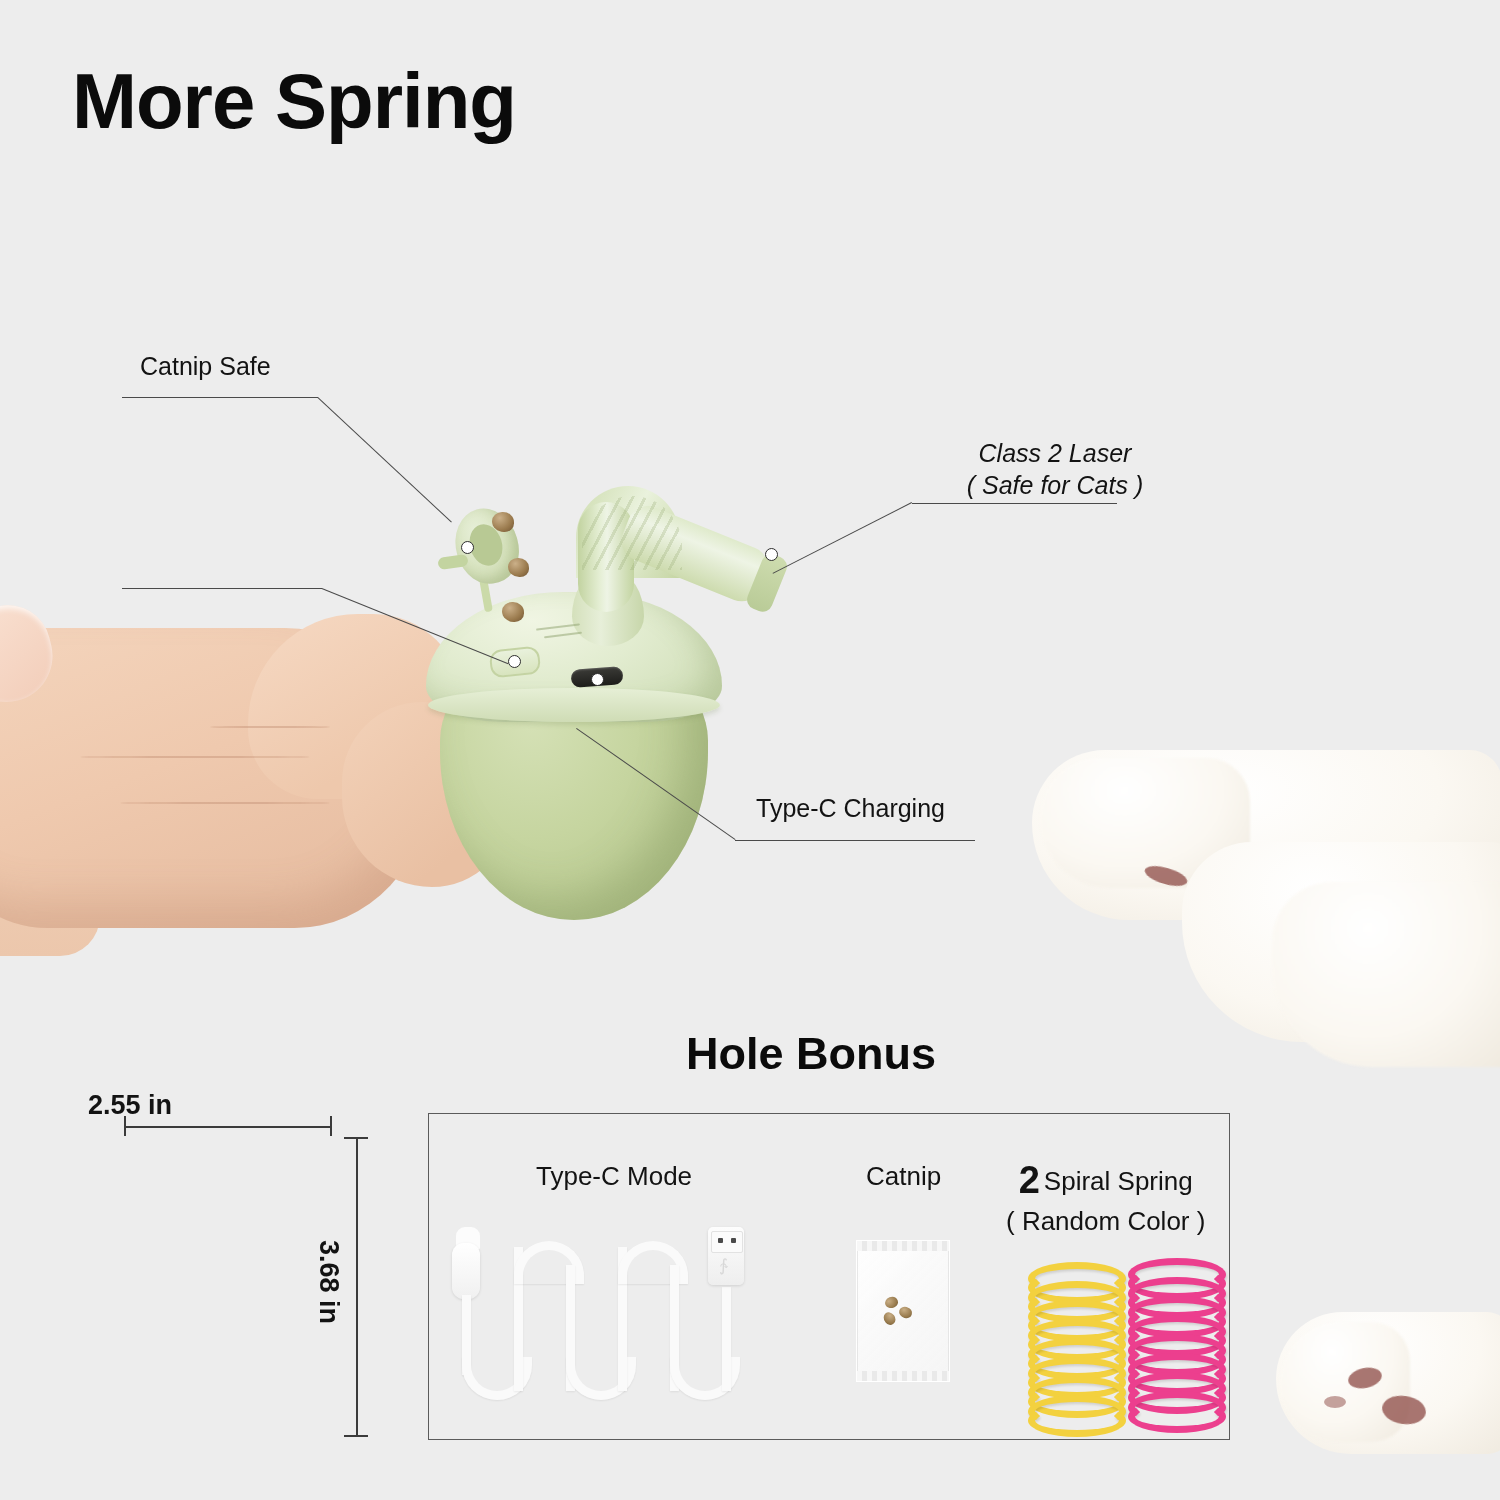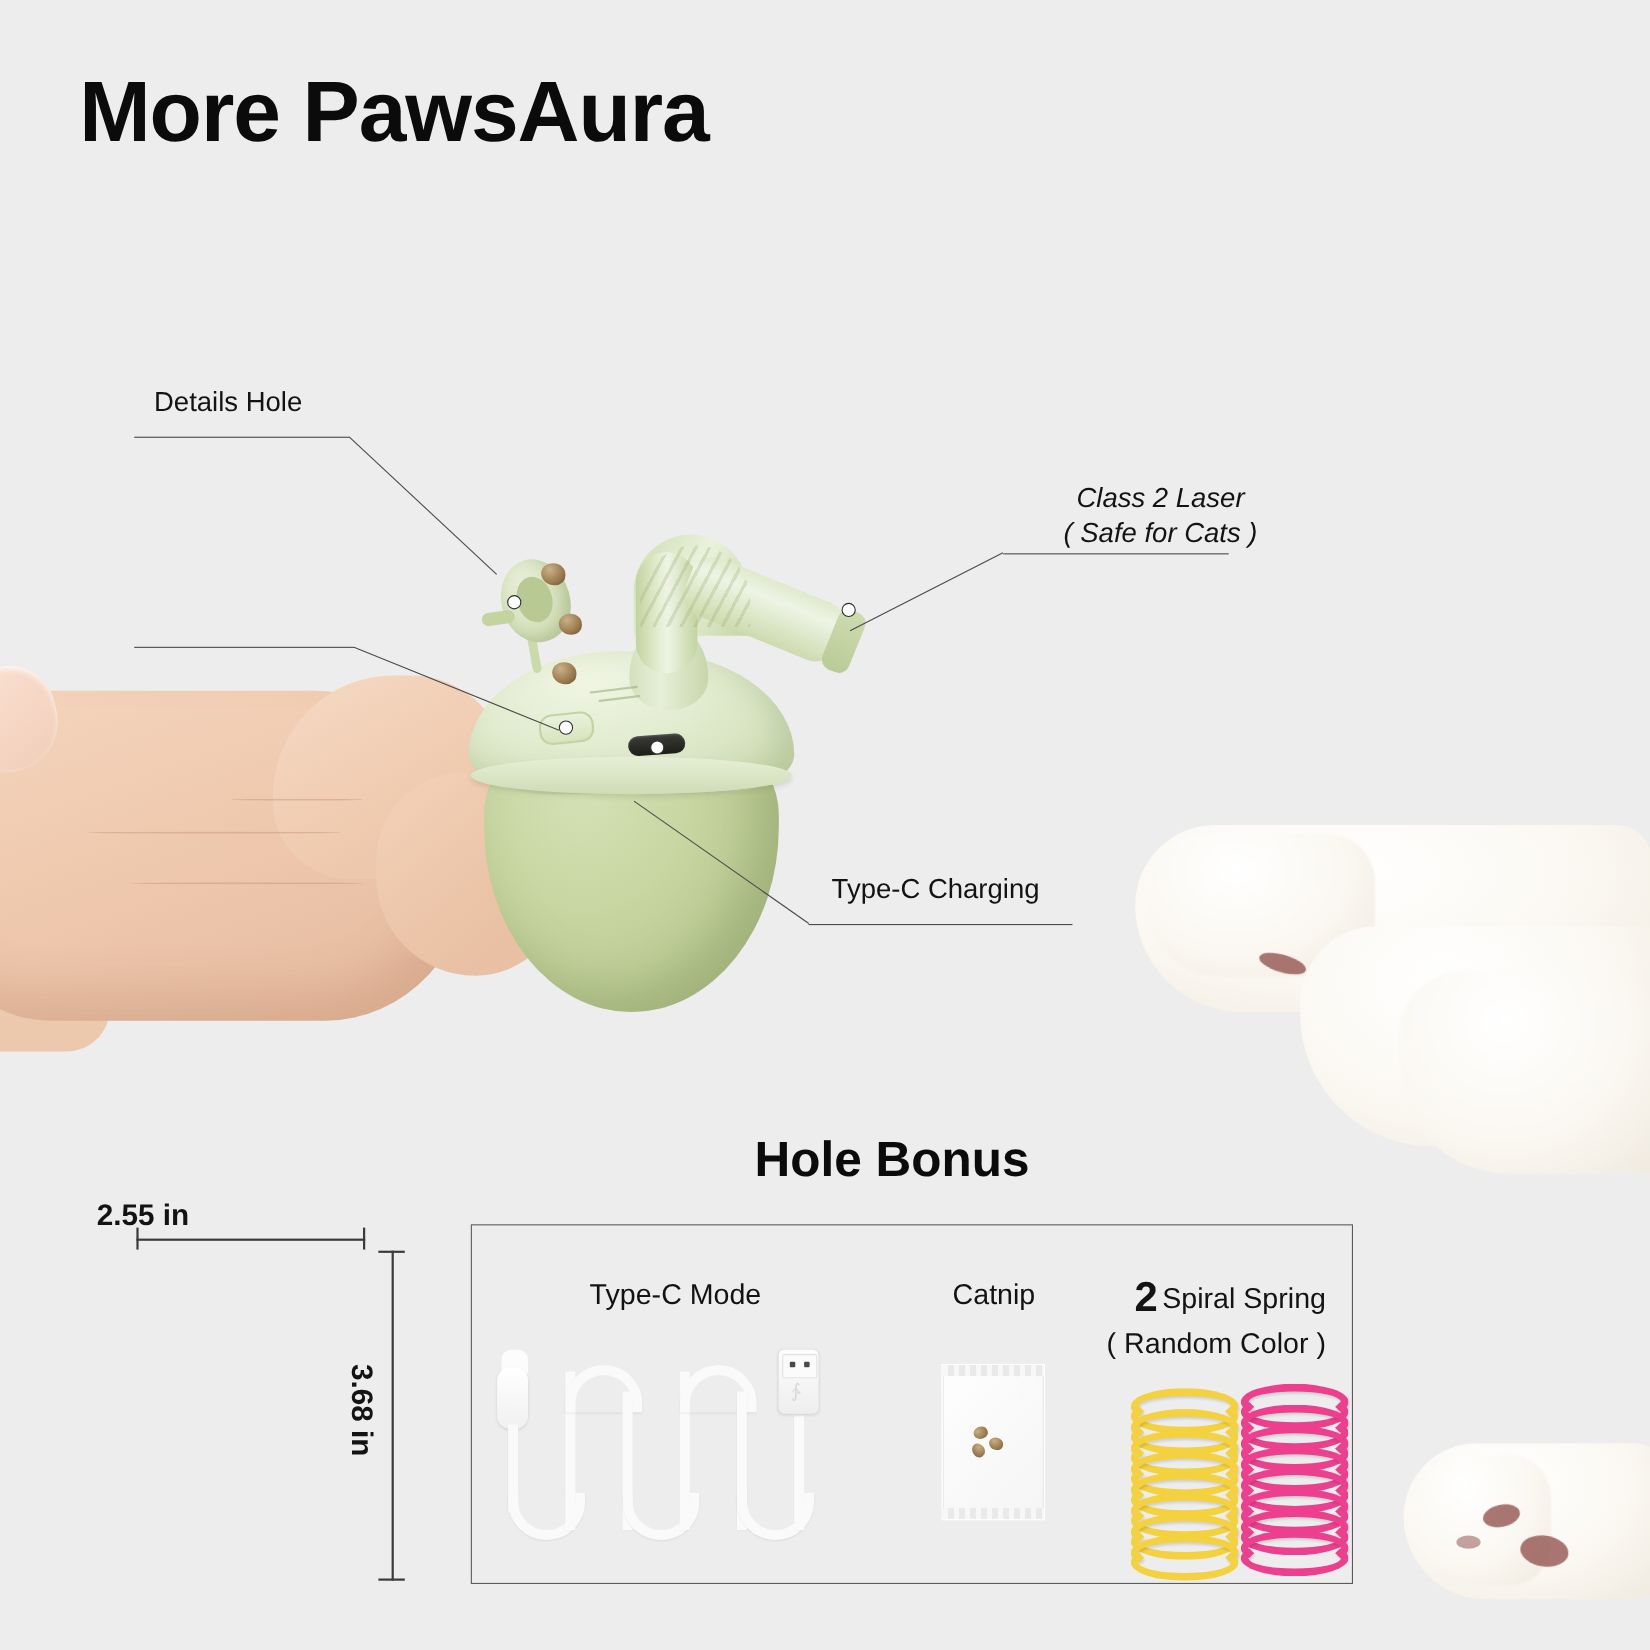--- a/index.html
+++ b/index.html
@@ -211,21 +211,21 @@
 
   
   #bonus-box{
     position:absolute;left:428px;top:1113px;width:800px;height:325px;
     border:1.6px solid #5b5b5b;background:#ededed;
   }
   .bonus-label{position:absolute;font-size:26px;color:#131313;line-height:1.3;white-space:nowrap;}
   .bonus-label.center{text-align:center;}
   #label-cable{left:536px;top:1160px;}
   #label-catnip{left:866px;top:1160px;}
-  #label-spring{left:1006px;top:1156px;text-align:right;}
+  #label-spring{left:1006px;top:1156px;}
   #spring-count{font-size:38px;font-weight:700;vertical-align:-3px;margin-right:4px;}
 
   
   #cable{position:absolute;left:440px;top:1225px;width:370px;height:200px;}
   .wire{position:absolute;border:9px solid #fafafa;border-radius:60px;box-shadow:0 1px 2px rgba(0,0,0,.07);}
   .plug-c{
     position:absolute;width:28px;height:56px;border-radius:12px;
     background:linear-gradient(180deg,#ffffff,#f0f0f0);box-shadow:0 1px 3px rgba(0,0,0,.12);
   }
   .plug-c-tip{position:absolute;width:24px;height:22px;border-radius:11px 11px 3px 3px;background:#fcfcfc;border:2px solid #ededed;}
@@ -252,21 +252,21 @@
   .spring{position:absolute;width:84px;height:160px;}
   .coil{position:absolute;left:0;width:84px;height:19px;border-radius:50%;border-style:solid;border-width:7px;border-color:transparent;}
 
   .rot{transform-origin:left top;}
 </style>
 </head>
 <body>
 
 <div class="stage">
 
-  <div id="page-title">More PawsAura</div>
+  <div id="page-title">More Spring</div>
 
   <div id="hand">
     <div id="wrist" class="hand-part"></div>
     <div id="palm" class="hand-part"></div>
     <div id="knuckle" class="hand-part"></div>
     <div id="thumb" class="hand-part"></div>
     <div id="nail"></div>
     <div class="crease" style="left:120px;top:150px;width:230px;"></div>
     <div class="crease" style="left:160px;top:196px;width:210px;"></div>
     <div class="crease" style="left:250px;top:120px;width:120px;"></div>
@@ -293,21 +293,21 @@
     <div class="usb-port"></div>
 
     <div class="vent-line" style="left:118px;top:146px;width:44px;transform:rotate(-7deg);"></div>
     <div class="vent-line" style="left:126px;top:154px;width:38px;transform:rotate(-7deg);"></div>
 
     <div class="pellet" style="left:74px;top:32px;width:22px;height:20px;"></div>
     <div class="pellet" style="left:90px;top:78px;width:21px;height:19px;"></div>
     <div class="pellet" style="left:84px;top:122px;width:22px;height:20px;"></div>
   </div>
 
-  <div class="callout" id="co-catnip" style="left:140px;top:350px;">Details Hole</div>
+  <div class="callout" id="co-catnip" style="left:140px;top:350px;">Catnip Safe</div>
   <div class="lead-h" style="left:122px;top:397px;width:196px;"></div>
   <div class="lead-d rot" style="left:318px;top:397px;width:183px;transform:rotate(43deg);"></div>
   <div class="dot" style="left:461px;top:541px;"></div>
 
   <div class="lead-h" style="left:122px;top:588px;width:200px;"></div>
   <div class="lead-d rot" style="left:322px;top:588px;width:201px;transform:rotate(22deg);"></div>
   <div class="dot" style="left:508px;top:655px;"></div>
 
   <div class="callout center" id="co-laser" style="left:930px;top:437px;width:250px;font-style:italic;">
     <div>Class 2  Laser</div>

